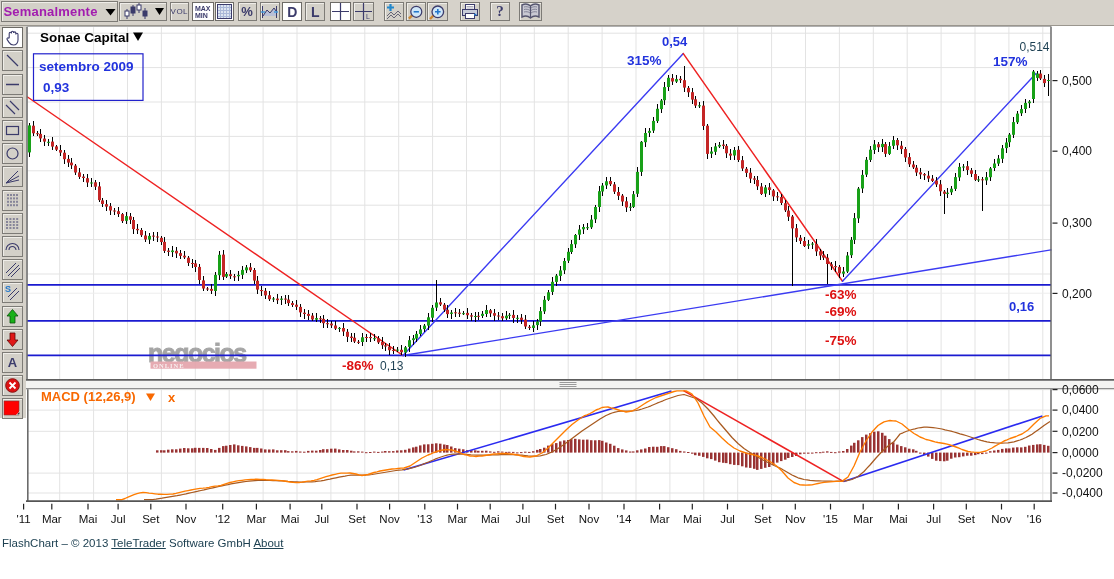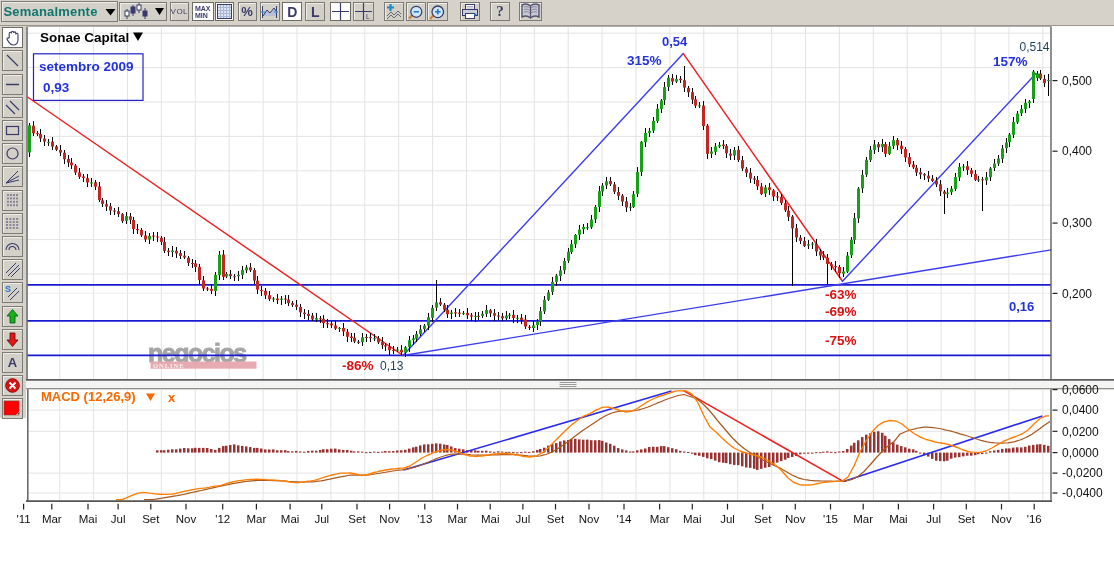--- a/index.html
+++ b/index.html
@@ -721,21 +721,21 @@
       <text x="933.6" y="523.0" font-size="11.5" fill="#111111" font-weight="normal" text-anchor="middle" font-family="&quot;Liberation Sans&quot;, sans-serif">Jul</text>
       <line x1="966.3" y1="503.8" x2="966.3" y2="509.5" stroke="#222222" stroke-width="1.2"></line>
       <text x="966.3" y="523.0" font-size="11.5" fill="#111111" font-weight="normal" text-anchor="middle" font-family="&quot;Liberation Sans&quot;, sans-serif">Set</text>
       <line x1="1001.5" y1="503.8" x2="1001.5" y2="509.5" stroke="#222222" stroke-width="1.2"></line>
       <text x="1001.5" y="523.0" font-size="11.5" fill="#111111" font-weight="normal" text-anchor="middle" font-family="&quot;Liberation Sans&quot;, sans-serif">Nov</text>
       <line x1="1034.2" y1="503.8" x2="1034.2" y2="509.5" stroke="#222222" stroke-width="1.2"></line>
       <text x="1034.2" y="523.0" font-size="11.5" fill="#111111" font-weight="normal" text-anchor="middle" font-family="&quot;Liberation Sans&quot;, sans-serif">'16</text>
     </svg>
 <div id="topbar">
       <div class="tb" style="left:1px;top:1px;width:117px;height:21px">
-        <span style="font-size:13px;font-weight:bold;color:#0f766e;letter-spacing:0.2px">Semanalmente</span>
+        <span style="font-size:13px;font-weight:bold;color:#a21caf;letter-spacing:0.2px">Semanalmente</span>
         <svg width="11" height="8" viewBox="0 0 11 8" style="margin-left:7px">
           <path d="M0.5 1 L10.5 1 L5.5 7.5 Z" fill="#000"></path>
         </svg>
       </div>
       <div class="tb" style="left:119px;top:2px;width:48px;height:19px">
         <svg width="46" height="17" viewBox="0 0 46 17">
           <g stroke="#3b3b6b" fill="#3b3b6b">
             <line x1="7" y1="6" x2="7" y2="16"></line>
             <rect x="5" y="8" width="4" height="5" fill="#fff" stroke="#3b3b6b"></rect>
             <line x1="13" y1="2" x2="13" y2="13"></line>
@@ -912,12 +912,13 @@
         </svg>
       </div>
       <div class="tb" style="left:2px;top:372px;width:21px;height:21px">
         <svg width="19" height="18" viewBox="0 0 19 18">
           <rect x="1" y="1" width="15" height="14" fill="#ff0000" stroke="#883333" stroke-width="0.6"></rect>
           <path d="M13 15 L17 15 L17 11 Z" fill="#f8f8f8"></path>
           <path d="M14 14.5 L16.5 14.5 L16.5 12 Z" fill="#222"></path>
         </svg>
       </div>
     </div>
+<div id="footer">FlashChart – © 2013 <u>TeleTrader</u> Software GmbH <u>About</u></div>
 </div>
 </body></html>

